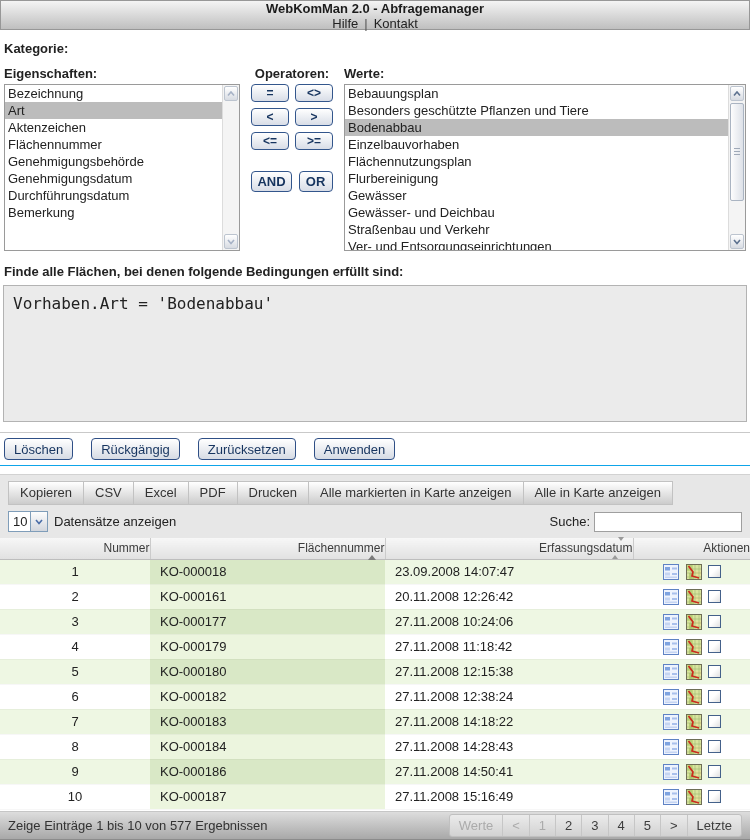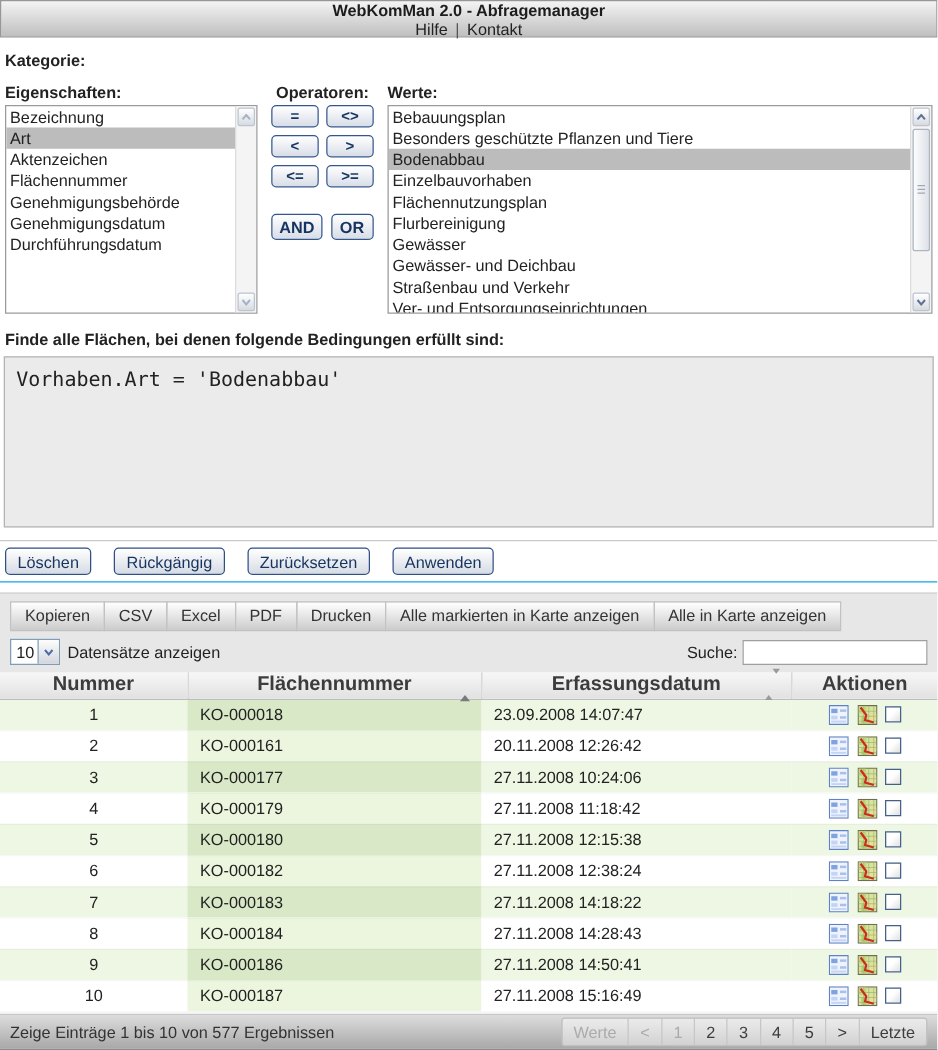--- a/index.html
+++ b/index.html
@@ -31,21 +31,21 @@
   .fselect .txt { flex:1; padding:2px 4px 0 4px; white-space:nowrap; overflow:hidden; }
   .fselect .arrow-btn {
     width:17px; border-left:1px solid #7f9db9;
     background:linear-gradient(#fdfdfd,#d2d6dd);
     display:flex; align-items:center; justify-content:center;
   }
   .w185 { width:185px; }
   .w40  { width:40px; }
   
   .qsection { display:flex; margin:0 4px; align-items:flex-start; }
-  .qcol-props { width:202px; }
+  .qcol-props { width:236px; }
   .qcol-ops { width:86px; margin:0 9px 0 9px; }
   .qcol-vals { flex:1; }
   .qlabel { font-weight:bold; margin-bottom:3px; }
   .qlabel.center { text-align:center; }
   .listbox {
     border:1px solid #9a9a9a; background:#fff; height:167px;
     position:relative; overflow:hidden; padding-right:17px;
   }
   .lb-item { height:17px; line-height:17px; padding:0 3px; white-space:nowrap; cursor:default; }
   .lb-item.sel { background:#bcbcbc; }
@@ -113,24 +113,24 @@
   .tcontrols { display:flex; align-items:center; padding:6px 8px 6px 8px; }
   .tcontrols .dslbl { margin-left:6px; color:#222; }
   .searchwrap { margin-left:auto; display:flex; align-items:center; gap:4px; }
   .searchwrap input {
     width:148px; height:20px; border:1px solid #9f9f9f; background:#fff;
     font-family:inherit; font-size:13px; padding:0 3px;
   }
   table.grid { width:750px; border-collapse:collapse; table-layout:fixed; background:#fff; }
   .col-num{width:150px}.col-fn{width:235px}.col-date{width:248px}.col-act{width:117px}
   th.hcell {
-    height:21px; font-weight:bold; color:#3c3c3c; font-size:16px;
+    height:21px; font-weight:normal; color:#3c3c3c; font-size:12px;
     background:linear-gradient(#f7f7f7,#e1e1e1);
     border-right:1px solid #cbcbcb; border-bottom:1px solid #bdbdbd;
-    position:relative; text-align:center; cursor:pointer;
+    position:relative; text-align:right; cursor:pointer;
   }
   th.hcell:last-child { border-right:none; }
   .sort-ico { position:absolute; right:9px; top:50%; transform:translateY(-50%); }
   .tri-up { width:0; height:0; border-left:4px solid transparent; border-right:4px solid transparent; border-bottom:5px solid #7a7a7a; }
   .tri-up.sm { border-left-width:3px; border-right-width:3px; border-bottom-width:4px; border-bottom-color:#9a9a9a; margin-bottom:2px;}
   .tri-dn.sm { width:0;height:0; border-left:3px solid transparent; border-right:3px solid transparent; border-top:4px solid #9a9a9a; }
   tr.drow { height:25px; }
   tr.drow td { font-size:13px; color:#222; border-bottom:1px solid rgba(0,0,0,0.03); }
   tr.row-odd { background:#eef7e3; }
   tr.row-odd td.cell-fn { background:#d9e8c6; }
@@ -190,20 +190,21 @@
     <div class="qlabel">Eigenschaften:</div>
     <div class="listbox" id="prop-list">
 
     <div class="lb-item">Bezeichnung</div>
         <div class="lb-item sel">Art</div>
         <div class="lb-item">Aktenzeichen</div>
         <div class="lb-item">Flächennummer</div>
         <div class="lb-item">Genehmigungsbehörde</div>
         <div class="lb-item">Genehmigungsdatum</div>
         <div class="lb-item">Durchführungsdatum</div>
+        <div class="lb-item">Bemerkung</div>
         <div class="vscroll">
         <span class="sbtn up">
           <svg width="8" height="6" viewBox="0 0 8 6">
               <path d="M1 4.5 L4 1 L7 4.5" stroke="#a6b2c6" stroke-width="1.6" fill="none"></path>
             </svg>
         </span>
         <span class="sbtn down">
           <svg width="8" height="6" viewBox="0 0 8 6">
               <path d="M1 1 L4 4.5 L7 1" stroke="#a6b2c6" stroke-width="1.6" fill="none"></path>
             </svg>

